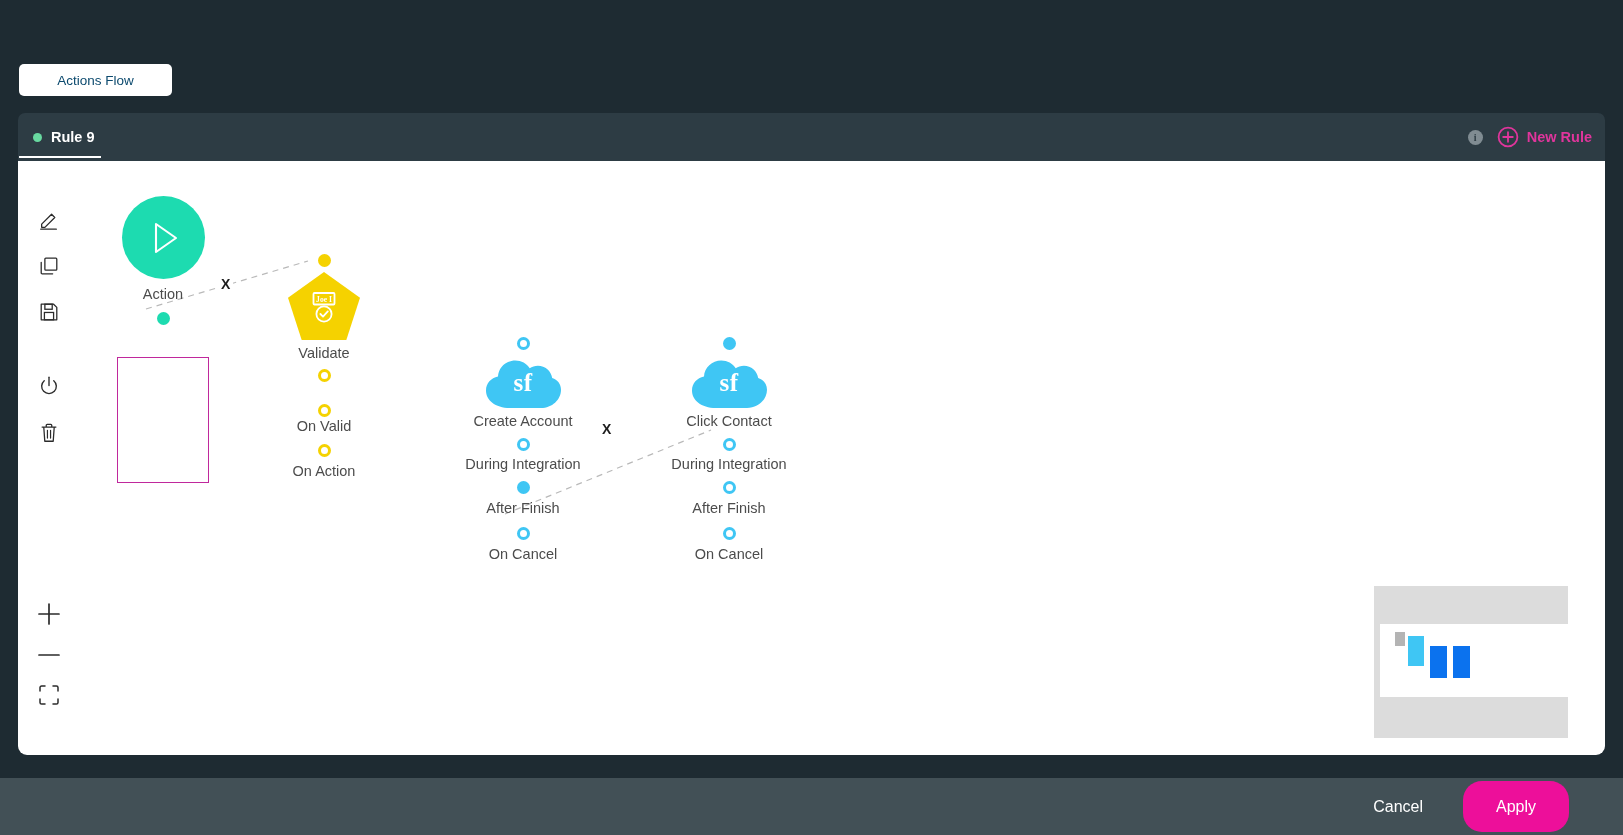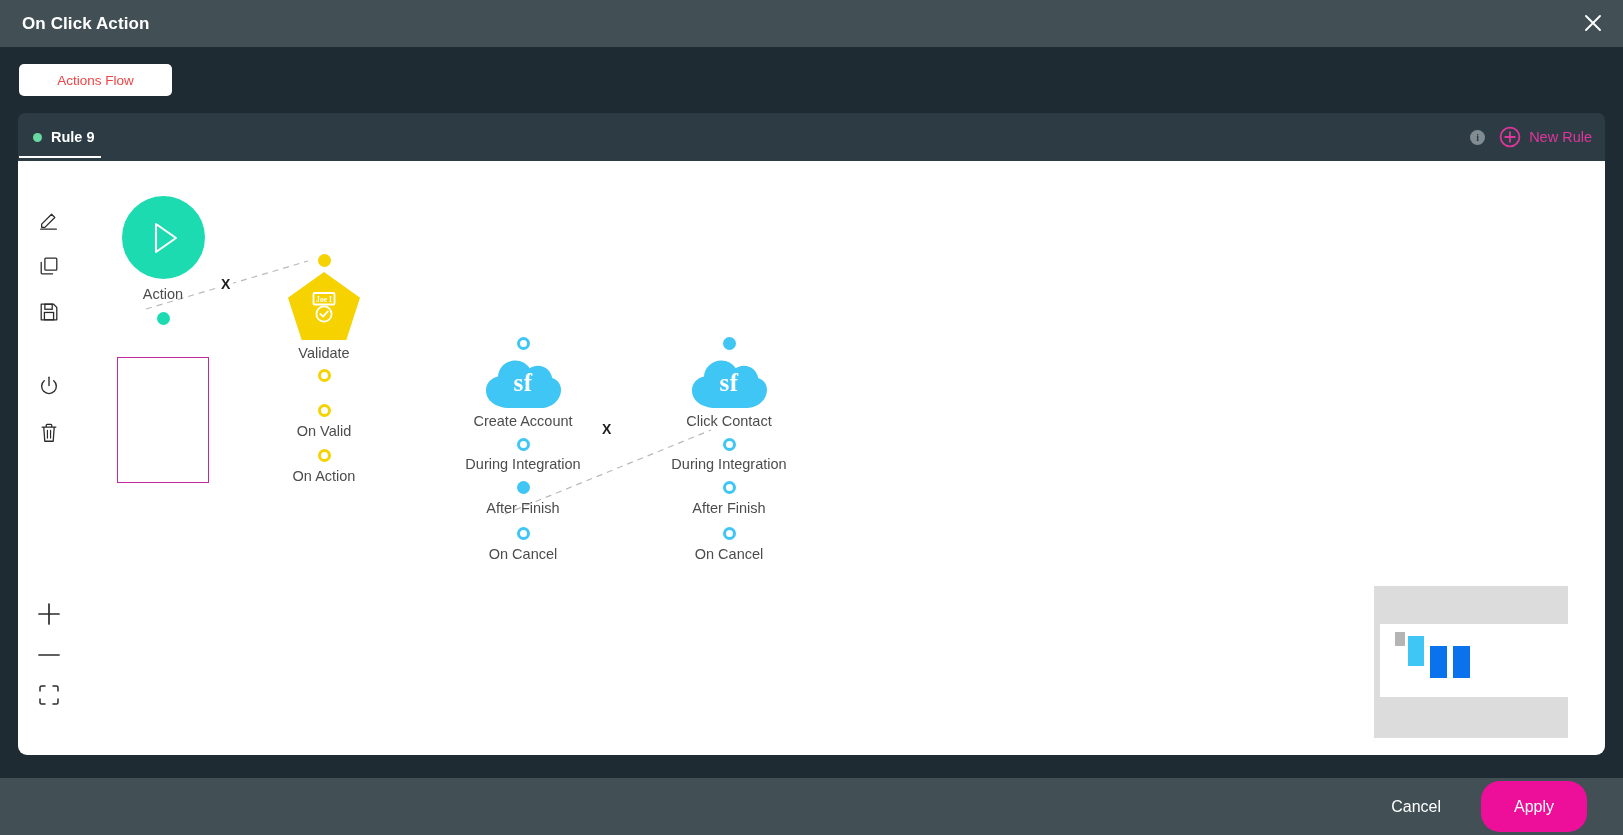--- a/index.html
+++ b/index.html
@@ -55,21 +55,21 @@
     left: 19px; top: 17px;
     width: 153px; height: 32px;
     background: #ffffff;
     border-radius: 5px;
     display: flex; align-items: center; justify-content: center;
     cursor: pointer;
     border: none;
     padding: 0;
   }
   .actions-flow-btn span {
-    color: #ef4444;
+    color: #0c4a6e;
     font-size: 13.5px;
   }
 
   
   .rulebar {
     position: absolute;
     left: 18px; top: 113px;
     width: 1587px; height: 48px;
     background: #2d3c44;
     border-top-left-radius: 7px;
@@ -117,21 +117,21 @@
     font-family: "Liberation Serif", serif;
     cursor: pointer;
   }
   .new-rule-btn {
     display: flex; align-items: center; gap: 8px;
     cursor: pointer;
   }
   .new-rule-btn .label {
     color: #e0359c;
     font-size: 14.5px;
-    font-weight: normal;
+    font-weight: bold;
   }
 
   
   .canvas {
     position: absolute;
     left: 18px; top: 161px;
     width: 1587px; height: 594px;
     background: #ffffff;
     border-bottom-left-radius: 9px;
     border-bottom-right-radius: 9px;
@@ -258,21 +258,21 @@
 
   
   .footer {
     position: absolute;
     left: 0; bottom: 0;
     width: 1623px; height: 57px;
     background: #425056;
     display: flex;
     align-items: center;
     justify-content: flex-end;
-    padding-right: 36px;
+    padding-right: 54px;
     gap: 34px;
   }
   .cancel-btn {
     color: #ffffff;
     font-size: 16px;
     cursor: pointer;
     background: none; border: none;
     font-family: "Liberation Sans", sans-serif;
   }
   .apply-btn {
@@ -284,28 +284,20 @@
     border: none;
     cursor: pointer;
     font-family: "Liberation Sans", sans-serif;
   }
 </style>
 </head>
 <body>
 
 <div class="app">
 
-  <div class="titlebar">
-    <div class="titlebar-title">On Click Action</div>
-    <div class="close-btn">
-      <svg width="20" height="20" viewBox="0 0 20 20">
-        <path d="M3 3 L17 17 M17 3 L3 17" stroke="#ffffff" stroke-width="1.9" fill="none" stroke-linecap="round"></path>
-      </svg>
-    </div>
-  </div>
 
   <div class="flowbar">
     <button class="actions-flow-btn">
       <span>Actions Flow</span>
     </button>
   </div>
 
   <div class="rulebar">
     <div class="rule-tab">
       <span class="rule-dot"></span>
@@ -413,21 +405,21 @@
         <svg class="badge-ico" width="36" height="34" viewBox="0 0 36 34">
           <rect x="7.5" y="3" width="21" height="11.5" rx="1" fill="none" stroke="#ffffff" stroke-width="1.8"></rect>
           <text x="18" y="11.6" text-anchor="middle" font-family="Liberation Serif, serif" font-size="7.6" font-weight="bold" fill="#ffffff">Joe I</text>
           <circle cx="18" cy="24" r="7.6" fill="none" stroke="#ffffff" stroke-width="1.8"></circle>
           <path d="M14.4 24 L17 26.6 L21.8 21.4" fill="none" stroke="#ffffff" stroke-width="1.8" stroke-linecap="round" stroke-linejoin="round"></path>
         </svg>
       </div>
       <div class="node-label" style="margin-top:4px;">Validate</div>
       <div class="port ring-yellow" style="margin-top:6px;"></div>
       <div class="port ring-yellow" style="margin-top:22px;"></div>
-      <div class="node-label" style="margin-top:5px;">On Valid</div>
+      <div class="node-label" style="">On Valid</div>
       <div class="port ring-yellow" style="margin-top:8px;"></div>
       <div class="node-label" style="margin-top:5px;">On Action</div>
     </div>
 
     <div class="node" style="left:425px; top:176px; width:160px;">
       <div class="port ring-blue"></div>
       <div class="sf-cloud" style="margin-top:4px;">
         <svg width="80" height="56" viewBox="0 0 80 56">
           <path d="M27 54 C12 54 3 46 3 36.5 C3 29.5 8 24 15 22.6 C15.4 13.5 23 6.5 32.3 6.5 C38.4 6.5 43.7 9.6 46.7 14.2 C49 12.6 51.8 11.7 54.9 11.7 C62.2 11.7 68.2 17 69.2 23.9 C74.5 25.5 78 30 78 35.7 C78 45.7 69 54 58 54 Z" fill="#3fc6f4"></path>
         </svg>

